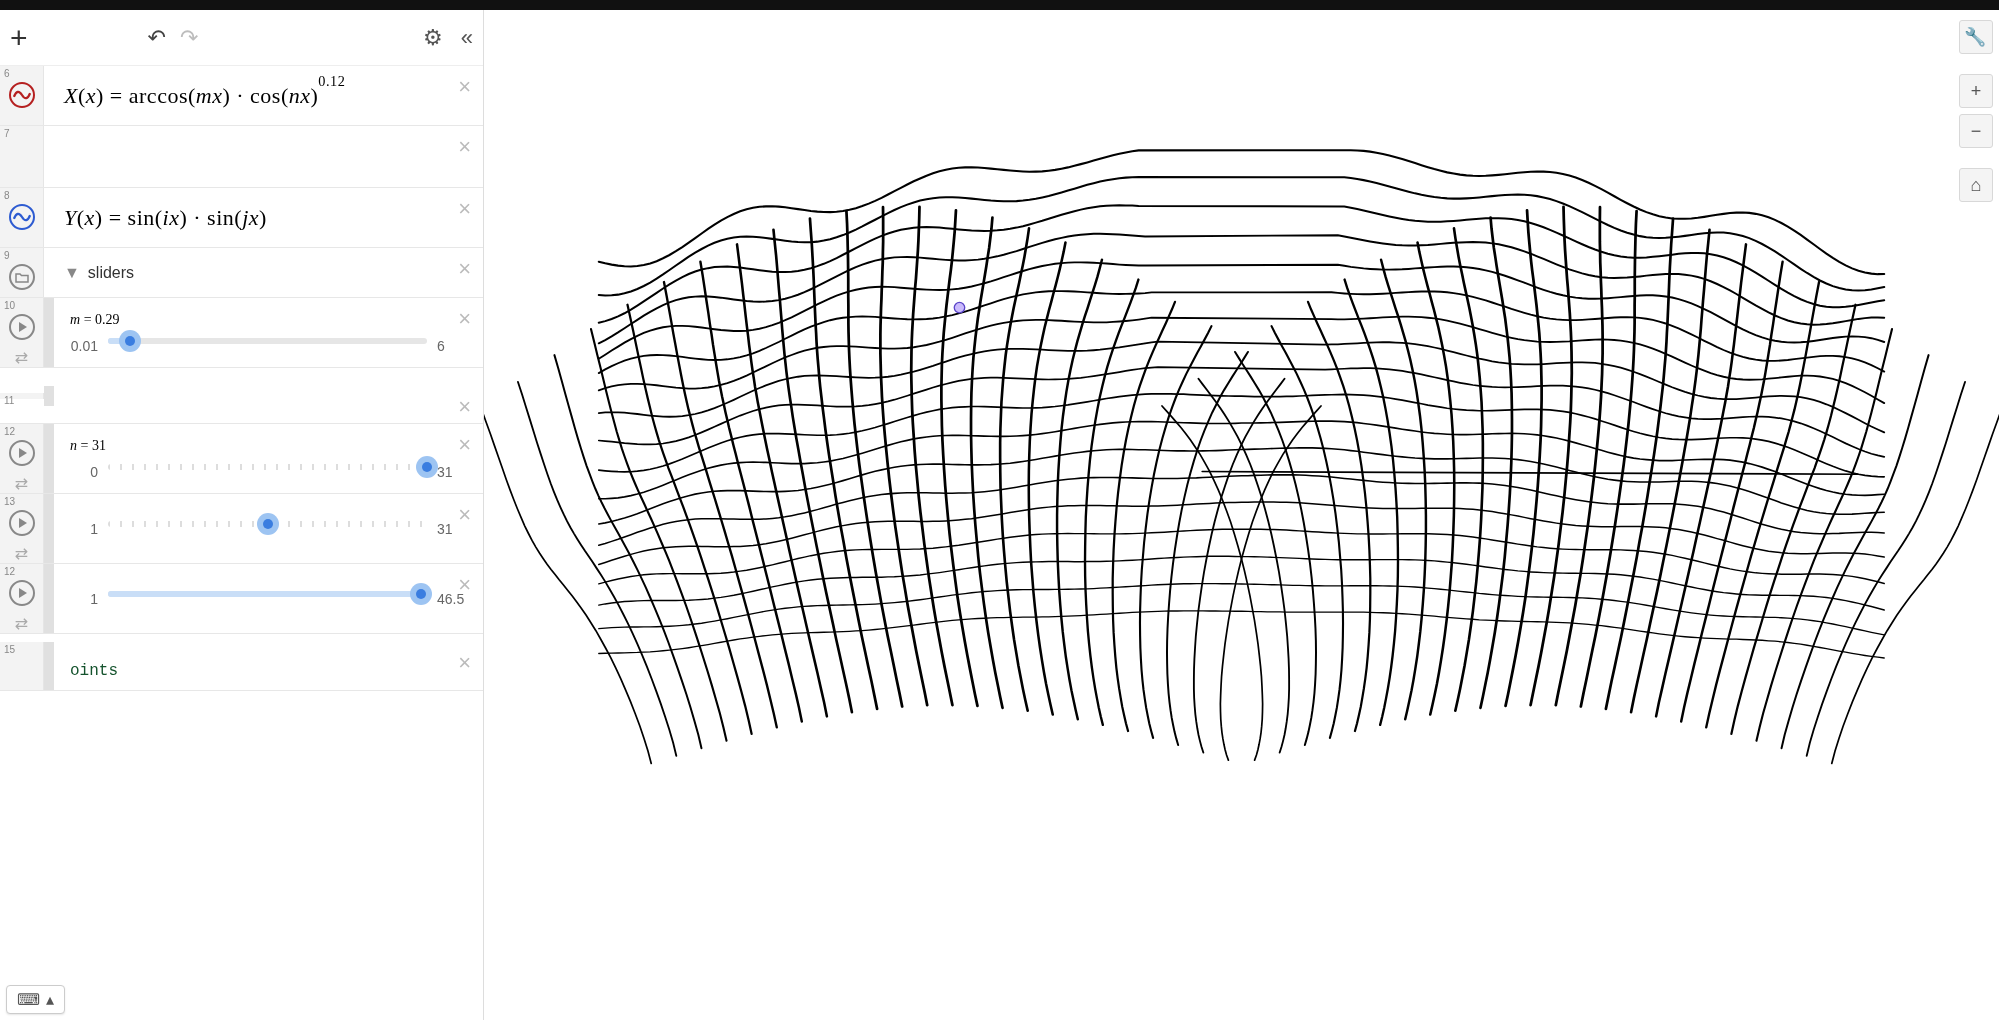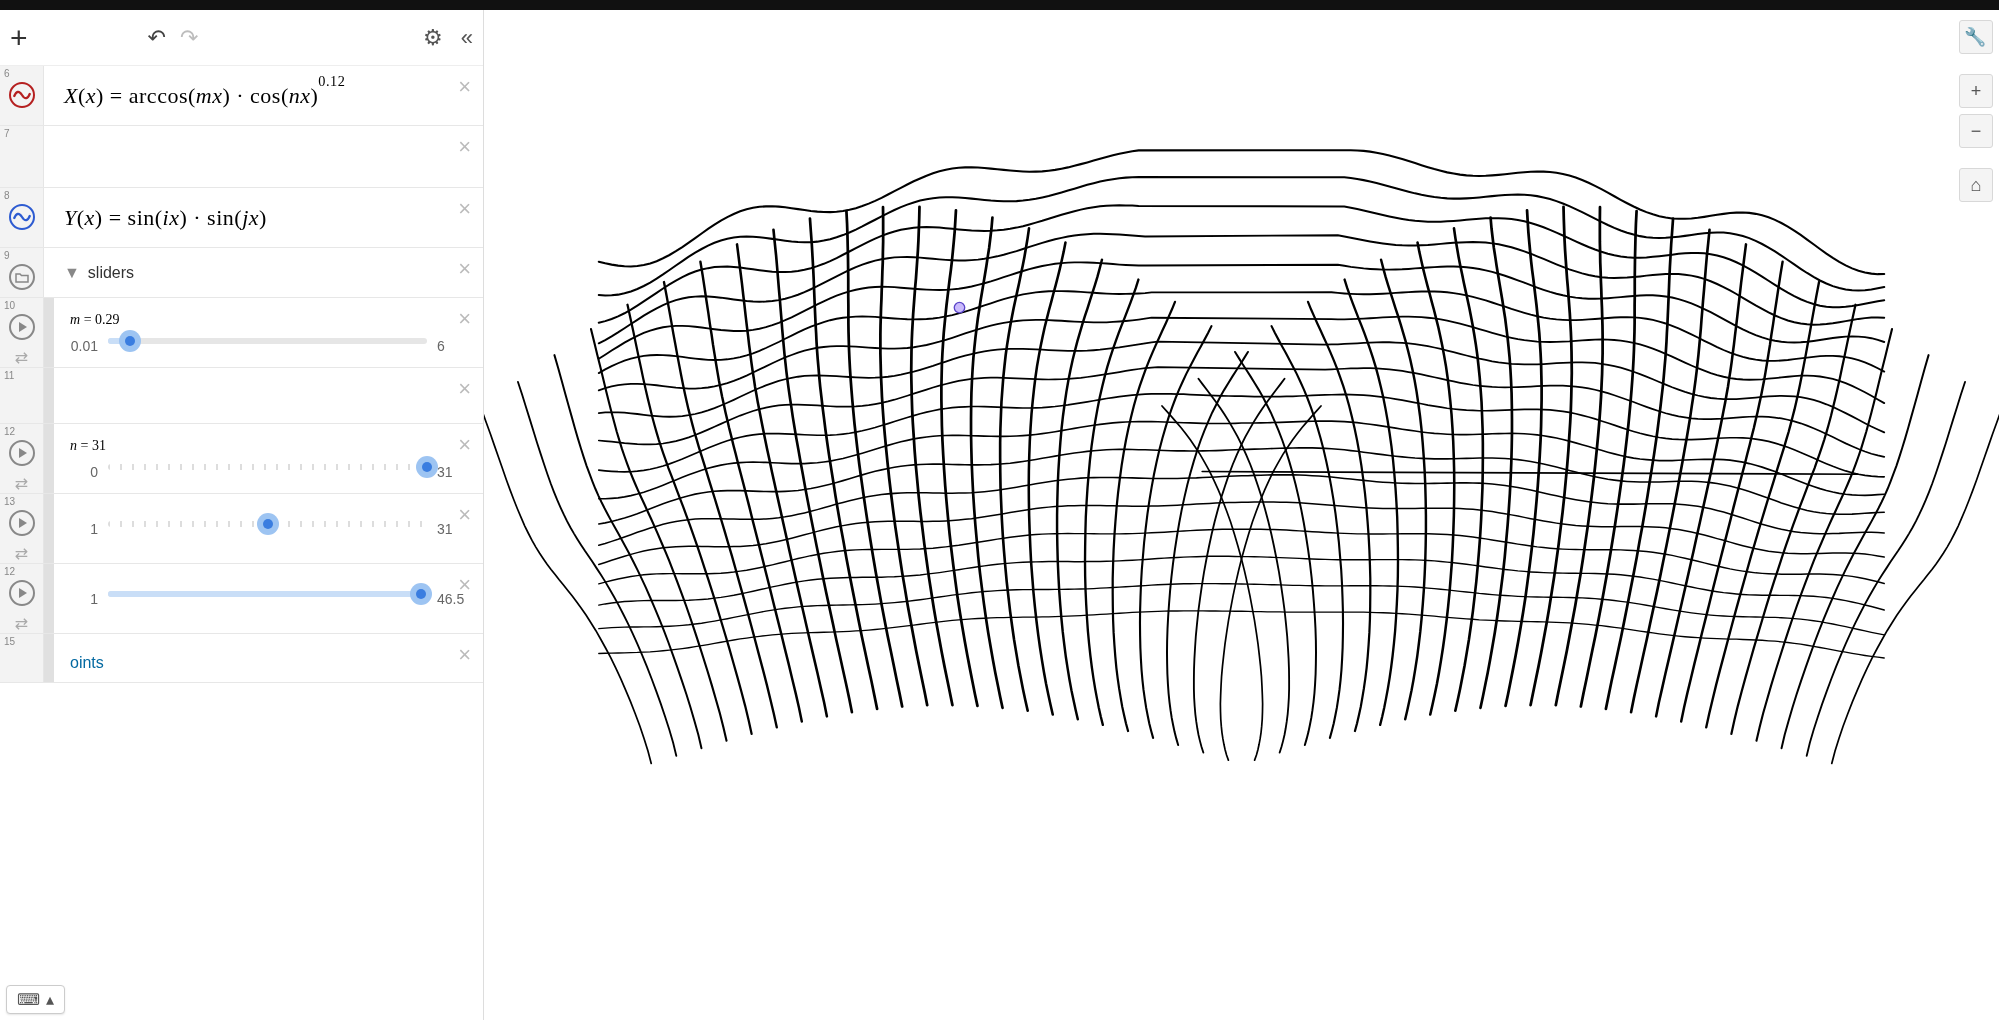--- a/index.html
+++ b/index.html
@@ -41,21 +41,21 @@
   .slider-val .rm { font-style:normal; }
   .slider-track-wrap { display:flex; align-items:flex-start; gap:10px; font-size:14px; color:#666;}
   .slider-track { flex:1; height:6px; border-radius:3px; background:#e6e6e6; position:relative; cursor:pointer;}
   .slider-track.dotted { background:repeating-linear-gradient(90deg,#ddd,#ddd 2px,transparent 2px,transparent 12px);}
   .slider-fill { position:absolute; height:6px; background:#c9def7; border-radius:3px; left:0; top:0;}
   .slider-thumb { position:absolute; top:50%; width:22px; height:22px; border-radius:50%; background:#9dc4f2; transform:translate(-50%,-50%);}
   .slider-thumb::after { content:""; position:absolute; width:10px; height:10px; border-radius:50%; background:#3a7de0; top:50%; left:50%; transform:translate(-50%,-50%);}
   .slider-min, .slider-max { min-width:28px; font-size:14px; color:#666;}
   .slider-min { text-align:right;}
   .keypad-toggle { position:absolute; left:6px; bottom:6px; background:#fff; border:1px solid #ccc; border-radius:4px; padding:4px 10px; display:flex; align-items:center; gap:6px; font-size:16px; color:#555; cursor:pointer; box-shadow:0 1px 2px rgba(0,0,0,.1);}
-  .partial-cut { font-size:16px; color:#0369a1; padding-top:10px;}
+  .partial-cut { font-size:16px; color:#14532d; padding-top:10px;font-family:Liberation Mono, monospace;}
   
   .graph { flex:1; position:relative; background:#fff; }
   .graph svg { width:100%; height:100%; }
   .side-tools { position:absolute; top:10px; right:6px; display:flex; flex-direction:column; gap:6px;}
   .tool-btn { width:34px; height:34px; background:#f4f4f4; border:1px solid #d8d8d8; border-radius:3px; display:flex; align-items:center; justify-content:center; color:#555; font-size:18px; cursor:pointer;}
   .tool-sep { height:8px;}
 </style>
 </head>
 <body>
 
@@ -158,21 +158,21 @@
             <span class="slider-min">0.01</span>
             <div class="slider-track">
               <div class="slider-fill" style="width:7%"></div>
               <div class="slider-thumb" style="left:7%"></div>
             </div>
             <span class="slider-max">6</span>
           </div>
         </div>
       </div>
 
-      <div class="row slider-row" style="min-height:56px;">
+      <div class="row slider-row" style="min-height:56px;align-items:center;">
         <div class="gutter">
           <span class="num">11</span>
         </div>
         <div class="body">
           <span class="close-x">×</span>
         </div>
       </div>
 
       <div class="row slider-row">
         <div class="gutter">
@@ -231,21 +231,21 @@
             <span class="slider-min">1</span>
             <div class="slider-track">
               <div class="slider-fill" style="width:98%"></div>
               <div class="slider-thumb" style="left:98%"></div>
             </div>
             <span class="slider-max">46.5</span>
           </div>
         </div>
       </div>
 
-      <div class="row slider-row" style="min-height:40px;">
+      <div class="row slider-row" style="min-height:40px;margin-top:8px;">
         <div class="gutter">
           <span class="num">15</span>
         </div>
         <div class="body">
           <span class="close-x">×</span>
           <span class="partial-cut">oints</span>
         </div>
       </div>
 
     </div>

